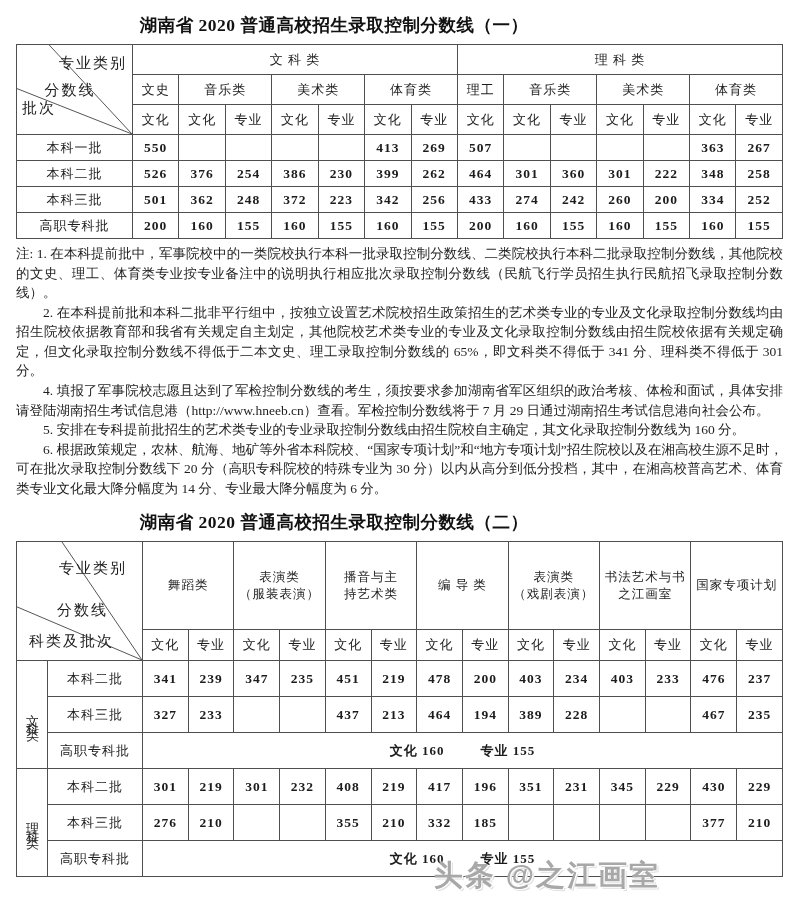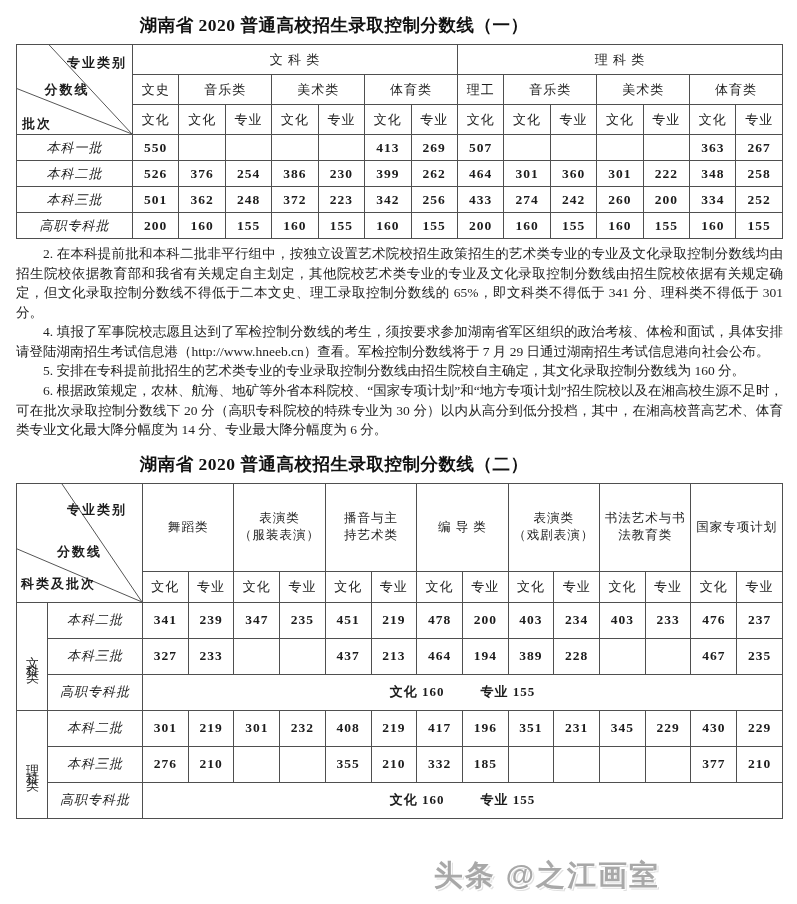--- a/index.html
+++ b/index.html
@@ -23,33 +23,33 @@
   
   .t2 .c-cat { width:31px; }
   .t2 .c-batch { width:95px; }
   .t2 .h2r1 td { height:88px; }
   .t2 .h2r2 td { height:31px; }
   .t2 tr.dr2 td { height:36px; }
 
   td.v { font-weight:bold; font-size:13.5px; letter-spacing:0; }
   td.gh { letter-spacing:8px;margin-left:24px; }
   td.cat { font-size:12.5px; letter-spacing:1px; line-height:1.35; }
-  td.rl { letter-spacing:1.5px;font-style:italic; }
+  td.rl { letter-spacing:1.5px; }
 
   
   td.diag { position:relative; padding:0; }
   .dsvg { position:absolute; left:0; top:0; width:100%; height:100%; display:block; }
   .dsvg line { stroke:#555; stroke-width:1; vector-effect:non-scaling-stroke; }
-  td.diag span { position:absolute; white-space:nowrap; letter-spacing:2px; font-size:13px;font-weight:bold; }
+  td.diag span { position:absolute; white-space:nowrap; letter-spacing:2px; font-size:15px; }
   .t1 .ct { top:9px; right:5px; }
   .t1 .cm { top:41%; left:24%; }
-  .t1 .cb { bottom:1px; left:5px; }
+  .t1 .cb { bottom:16px; left:5px; }
   .t2 .ct { top:17px; right:15px; }
   .t2 .cm { top:50%; left:32%; }
-  .t2 .cb { bottom:9px; left:4px; }
+  .t2 .cb { bottom:9px; left:12px; }
 
   
   .vtext { writing-mode:vertical-lr; text-orientation:upright;
            margin:0 auto; letter-spacing:7px; }
 
   
   td.jr { letter-spacing:1px; }
   td.jr .gap { margin-left:36px; }
   td.jr b { font-family:"Liberation Serif",serif;text-align:right; }
 
@@ -183,20 +183,21 @@
         <td class="v">155</td>
         <td class="v">160</td>
         <td class="v">155</td>
         <td class="v">160</td>
         <td class="v">155</td>
       </tr>
     </tbody>
   </table>
 
   <div class="notes notes1">
+    <p class="nf">注: 1.  在本科提前批中，军事院校中的一类院校执行本科一批录取控制分数线、二类院校执行本科二批录取控制分数线，其他院校的文史、理工、体育类专业按专业备注中的说明执行相应批次录取控制分数线（民航飞行学员招生执行民航招飞录取控制分数线）。</p>
     <p>2.  在本科提前批和本科二批非平行组中，按独立设置艺术院校招生政策招生的艺术类专业的专业及文化录取控制分数线均由招生院校依据教育部和我省有关规定自主划定，其他院校艺术类专业的专业及文化录取控制分数线由招生院校依据有关规定确定，但文化录取控制分数线不得低于二本文史、理工录取控制分数线的 65%，即文科类不得低于 341 分、理科类不得低于 301 分。</p>
     <p>4.  填报了军事院校志愿且达到了军检控制分数线的考生，须按要求参加湖南省军区组织的政治考核、体检和面试，具体安排请登陆湖南招生考试信息港（http://www.hneeb.cn）查看。军检控制分数线将于 7 月 29 日通过湖南招生考试信息港向社会公布。</p>
     <p>5.  安排在专科提前批招生的艺术类专业的专业录取控制分数线由招生院校自主确定，其文化录取控制分数线为 160 分。</p>
     <p>6.  根据政策规定，农林、航海、地矿等外省本科院校、“国家专项计划”和“地方专项计划”招生院校以及在湘高校生源不足时，可在批次录取控制分数线下 20 分（高职专科院校的特殊专业为 30 分）以内从高分到低分投档，其中，在湘高校普高艺术、体育类专业文化最大降分幅度为 14 分、专业最大降分幅度为 6 分。</p>
   </div>
 
   <h1 class="title title2">湖南省 2020 普通高校招生录取控制分数线（二）</h1>
 
   <table class="t t2">
     <colgroup>
@@ -230,21 +231,21 @@
         <td class="cat" colspan="2">
           <div>编 导 类</div>
           <div></div>
         </td>
         <td class="cat" colspan="2">
           <div>表演类</div>
           <div>（戏剧表演）</div>
         </td>
         <td class="cat" colspan="2">
           <div>书法艺术与书</div>
-          <div>法教育类</div>
+          <div>之江画室</div>
         </td>
         <td class="cat" colspan="2">
           <div>国家专项计划</div>
           <div></div>
         </td>
       </tr>
       <tr class="h2r2">
         <td>文化</td>
         <td>专业</td>
         <td>文化</td>

